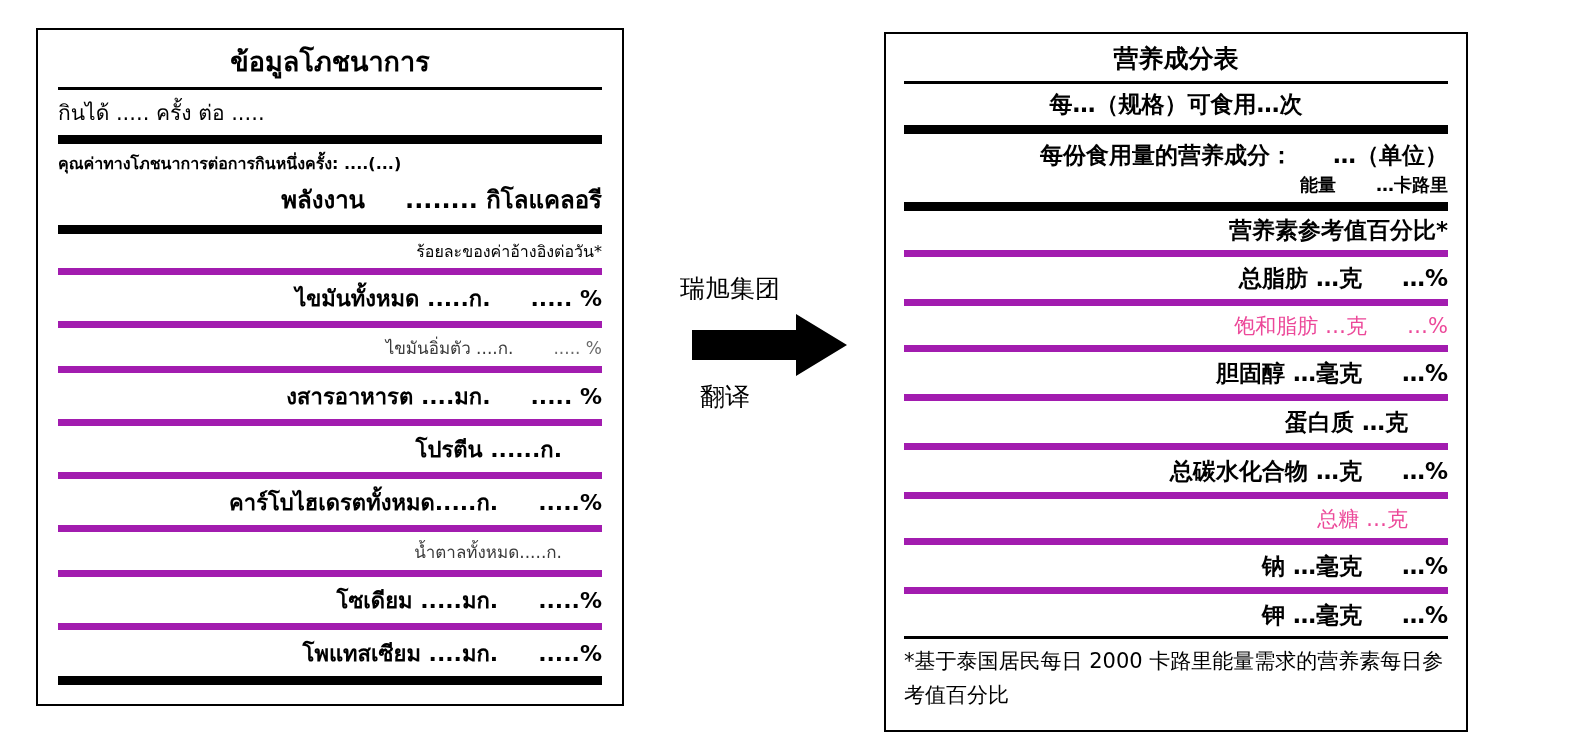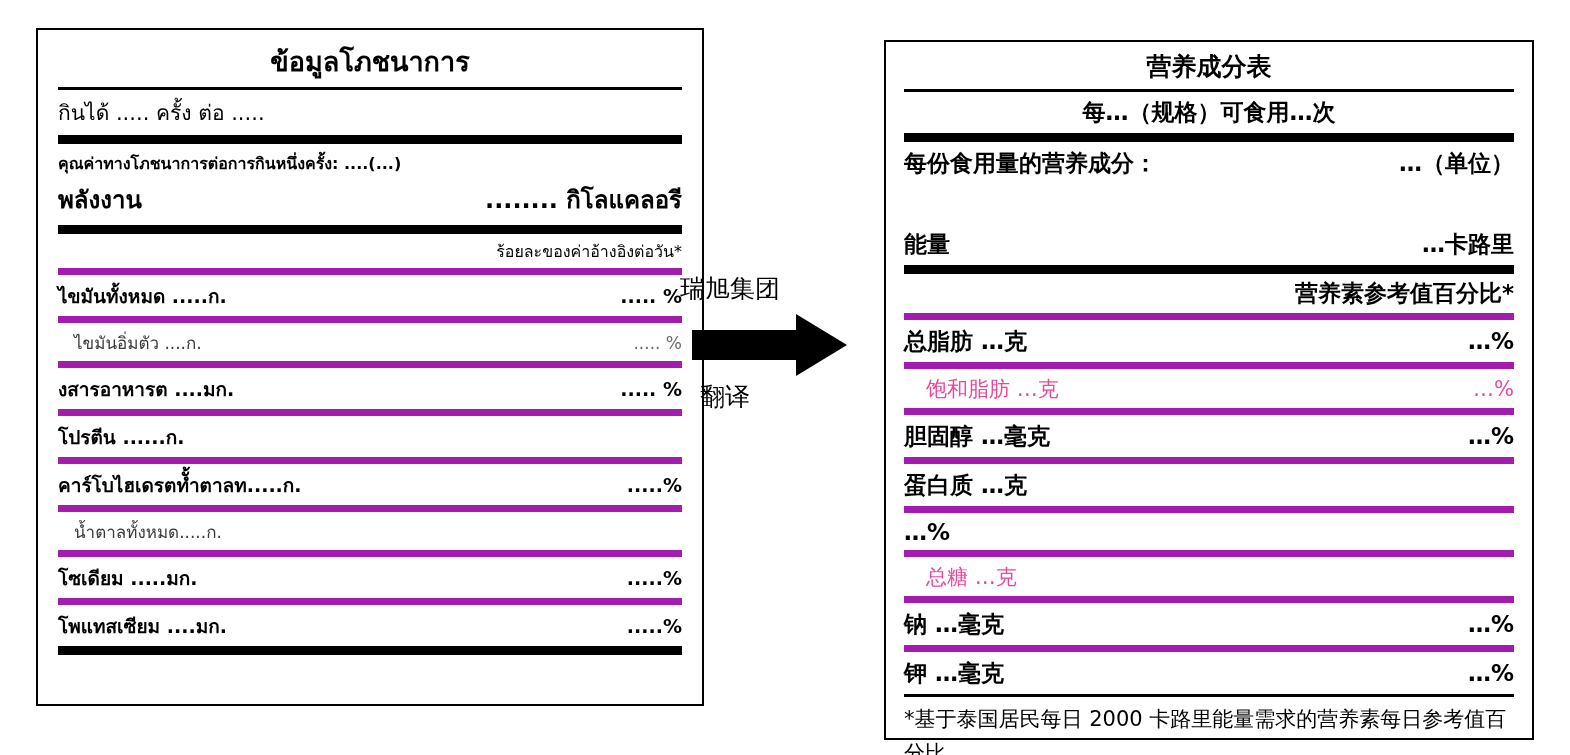--- a/index.html
+++ b/index.html
@@ -19,44 +19,44 @@
   
   .panel {
     position: absolute;
     border: 2px solid #000;
     background: #fff;
     box-sizing: border-box;
   }
   #thai-panel {
     left: 36px;
     top: 28px;
-    width: 668px;
+    width: 588px;
     height: 678px;
     padding: 10px 20px 8px 20px;
   }
   #chinese-panel {
     left: 884px;
-    top: 40px;
-    width: 650px;
+    top: 32px;
+    width: 584px;
     height: 700px;
     padding: 8px 18px 8px 18px;
   }
 
   
   .title {
     text-align: center;
     font-weight: bold;
   }
   .rule-thin   { border-bottom: 7px solid #a21caf; }
   .rule-med    { border-bottom: 3px solid #000; }
   .rule-thick  { border-bottom: 9px solid #000; }
 
   .row {
     display: flex;
-    justify-content: space-between;
+    justify-content: flex-end;
     align-items: baseline;
     box-sizing: border-box;
     gap: 40px;
   }
   .row .left  { text-align: left; }
   .row .right { text-align: right; }
 
   
   #thai-panel .title {
     font-size: 27px;
@@ -75,21 +75,21 @@
     font-size: 24px;
     font-weight: bold;
     padding: 2px 0 6px 0;
   }
   #thai-panel .dv-head {
     font-size: 16px;
     text-align: right;
     padding: 5px 0 4px 0;
   }
   #thai-panel .nutrient {
-    font-size: 19px;
+    font-size: 22px;
     font-weight: bold;
     padding: 6px 0 5px 0;
   }
   #thai-panel .nutrient.sub {
     font-weight: normal;
     font-size: 17px;
     padding-left: 16px;
     color: #3a3a3a;
   }
   #thai-panel .nutrient.sub .right { color: #6a6a6a; }
@@ -109,24 +109,23 @@
     font-weight: bold;
     padding: 5px 0 5px 0;
     text-align: center;
   }
   #chinese-panel .amount-line {
     font-size: 23px;
     font-weight: bold;
     padding: 6px 0 1px 0;
   }
   #chinese-panel .energy-line {
-    font-size: 23px;
+    font-size: 18px;
     font-weight: bold;
     padding: 1px 0 5px 0;
-    margin-top: 48px;
   }
   #chinese-panel .dv-head {
     font-size: 23px;
     font-weight: bold;
     text-align: right;
     padding: 4px 0 4px 0;
   }
   #chinese-panel .nutrient {
     font-size: 23px;
     font-weight: bold;
@@ -208,21 +207,21 @@
     <span class="left">งสารอาหารต ....มก.</span>
     <span class="right">..... %</span>
   </div>
 
   <div class="row nutrient rule-thin">
     <span class="left">โปรตีน ......ก.</span>
     <span class="right"></span>
   </div>
 
   <div class="row nutrient rule-thin">
-    <span class="left">คาร์โบไฮเดรตทั้ำตาลท.....ก.</span>
+    <span class="left">คาร์โบไฮเดรตทั้งหมด.....ก.</span>
     <span class="right">.....%</span>
   </div>
 
   <div class="row nutrient sub rule-thin">
     <span class="left">น้ำตาลทั้งหมด.....ก.</span>
     <span class="right"></span>
   </div>
 
   <div class="row nutrient rule-thin">
     <span class="left">โซเดียม .....มก.</span>
@@ -278,20 +277,21 @@
     <span class="left">胆固醇 …毫克</span>
     <span class="right">…%</span>
   </div>
 
   <div class="row nutrient rule-thin">
     <span class="left">蛋白质 …克</span>
     <span class="right"></span>
   </div>
 
   <div class="row nutrient rule-thin">
+    <span class="left">总碳水化合物 …克</span>
     <span class="right">…%</span>
   </div>
 
   <div class="row nutrient sub rule-thin">
     <span class="left">总糖 …克</span>
     <span class="right"></span>
   </div>
 
   <div class="row nutrient rule-thin">
     <span class="left">钠 …毫克</span>

